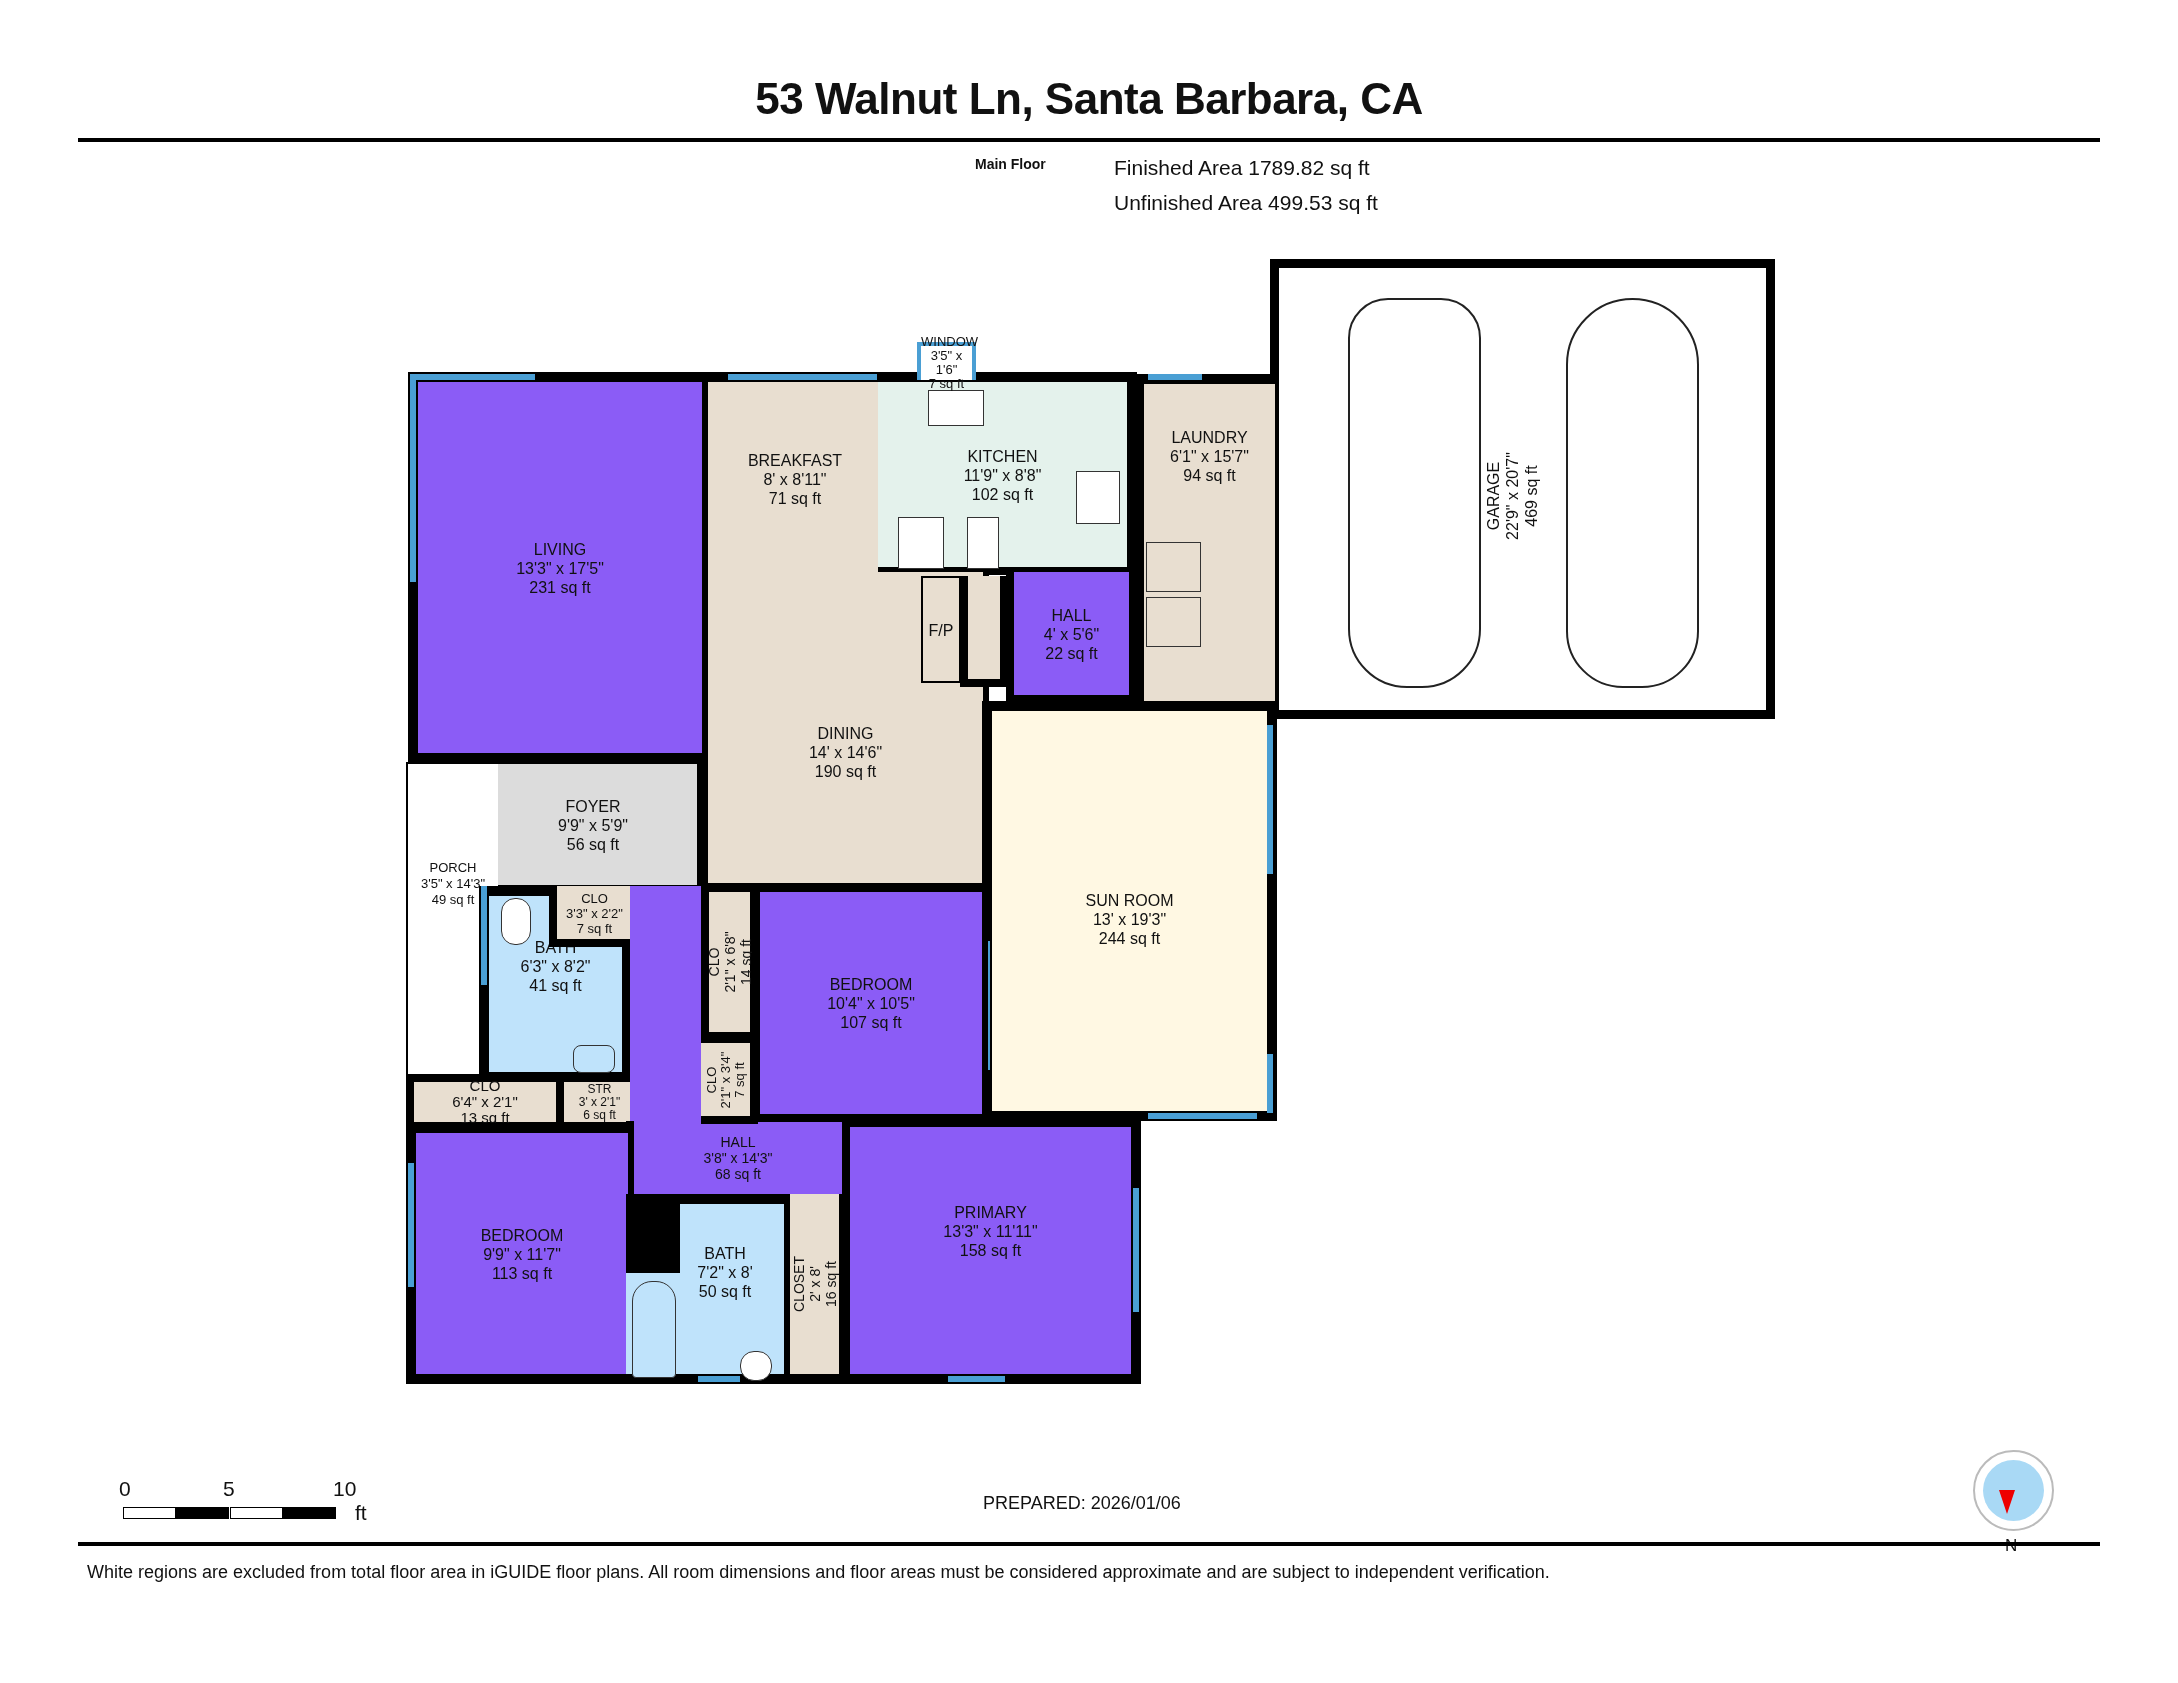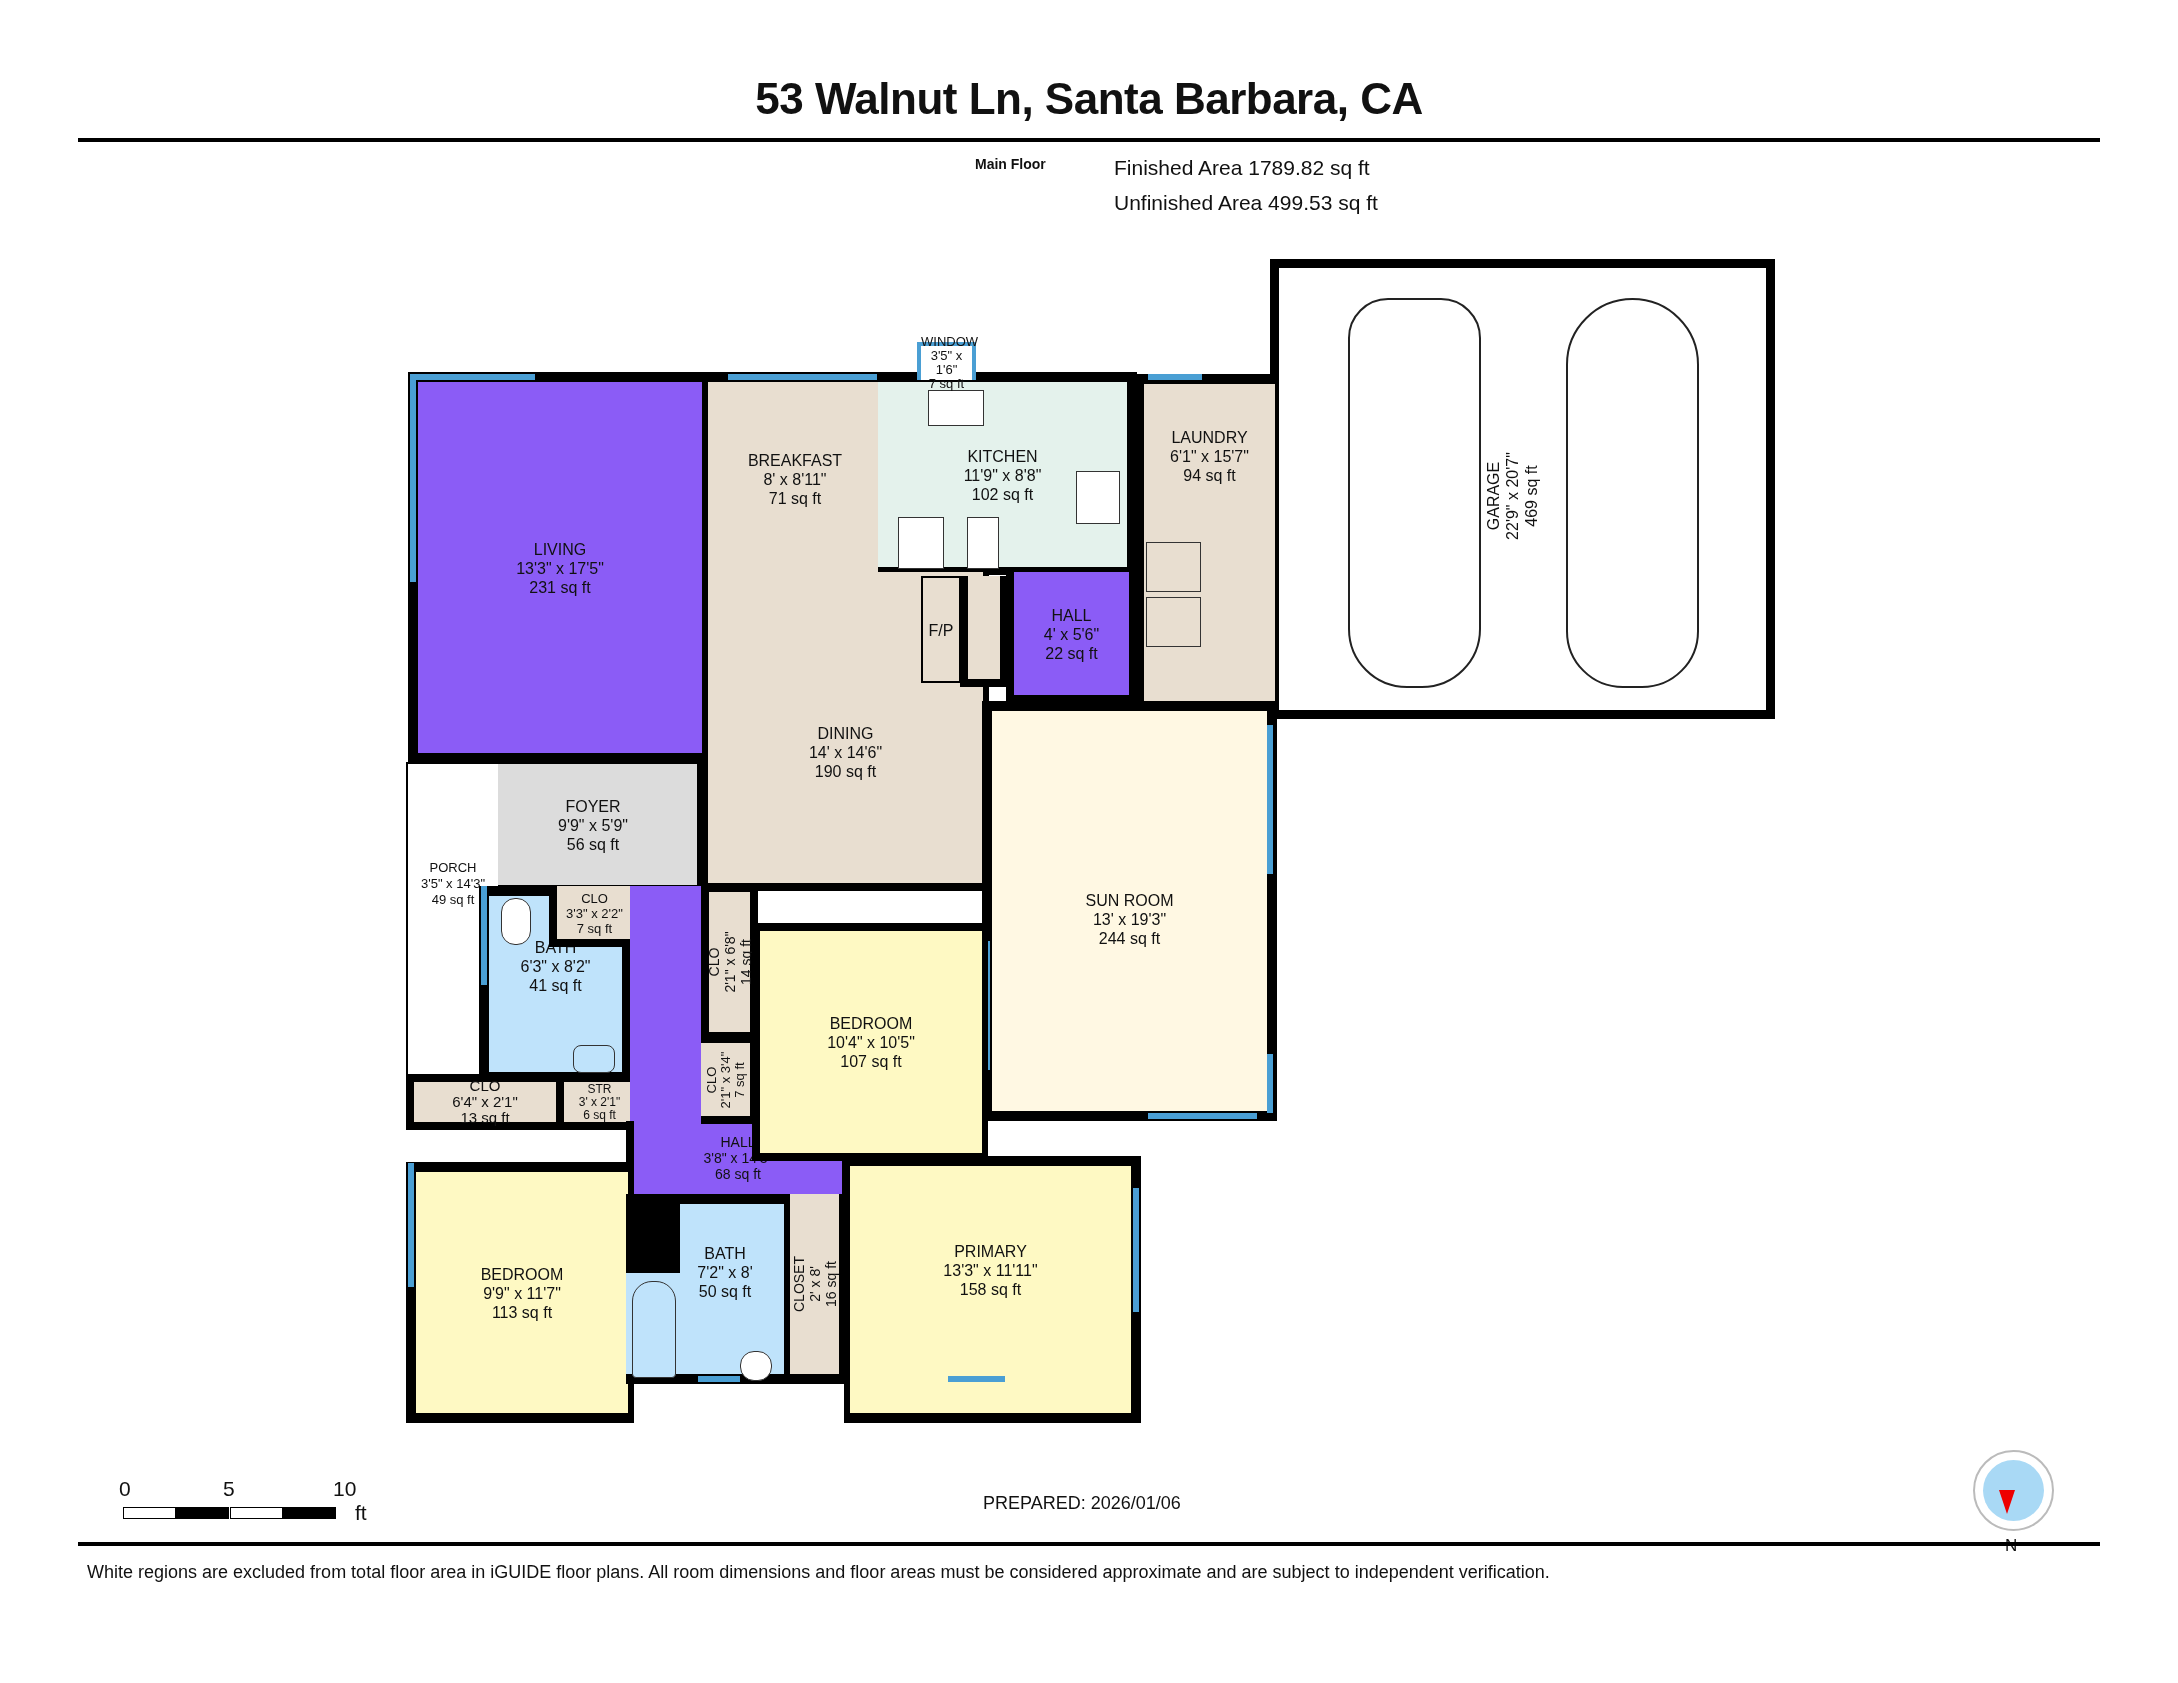--- a/index.html
+++ b/index.html
@@ -11,21 +11,21 @@
   .plan{position:absolute;left:0;top:0;width:2178px;height:1683px;}
   .room{position:absolute;box-sizing:border-box;border:10px solid #000;}
   .rlabel{position:absolute;left:0;right:0;top:50%;transform:translateY(-50%);text-align:center;font-size:16px;line-height:19px;}
   .rlabel span{display:block;}
   .vert .rlabel{transform:translate(-50%,-50%) rotate(-90deg);left:50%;right:auto;white-space:nowrap;}
   .c-living{background:#8b5cf6;}
   .c-beige{background:#e8ded0;}
   .c-kitchen{background:#e4f2ec;}
   .c-grey{background:#dcdcdc;}
   .c-bath{background:#bfe3fb;}
-  .c-bed{background:#fef9c3;margin-top:39px;}
+  .c-bed{background:#8b5cf6;}
   .c-sun{background:#fff8e3;}
   .c-white{background:#fff;}
   .win{position:absolute;background:#4a9fd4;}
   .scale{position:absolute;left:123px;top:1507px;}
   .scale .nums{position:absolute;top:-30px;font-size:21px;}
   .scalebar{position:absolute;top:0;height:10px;border:1px solid #000;}
   .prepared{position:absolute;left:983px;top:1493px;font-size:18px;}
   .compass{position:absolute;left:1973px;top:1450px;width:77px;height:77px;border-radius:50%;border:2px solid #bbb;background:#fff;}
   .compass .inner{position:absolute;left:8px;top:8px;width:61px;height:61px;border-radius:50%;background:#a9d9f5;}
   .compass .needle{position:absolute;left:24px;top:38px;width:0;height:0;border-left:8px solid transparent;border-right:8px solid transparent;border-top:24px solid #e00;}

